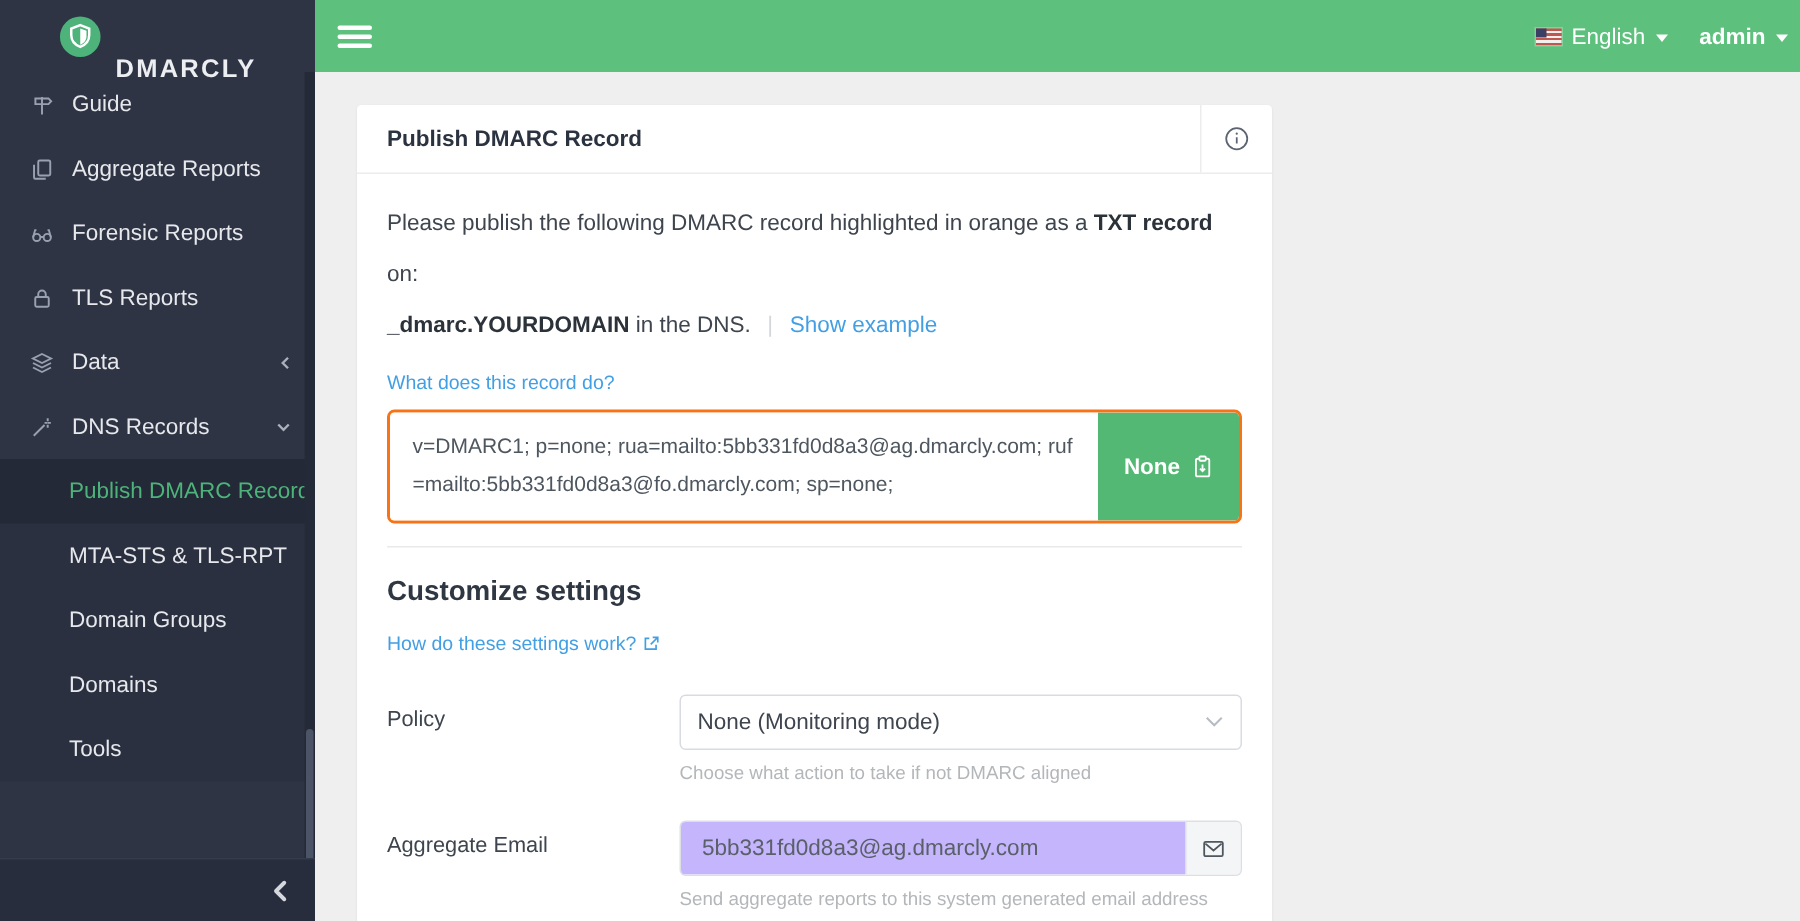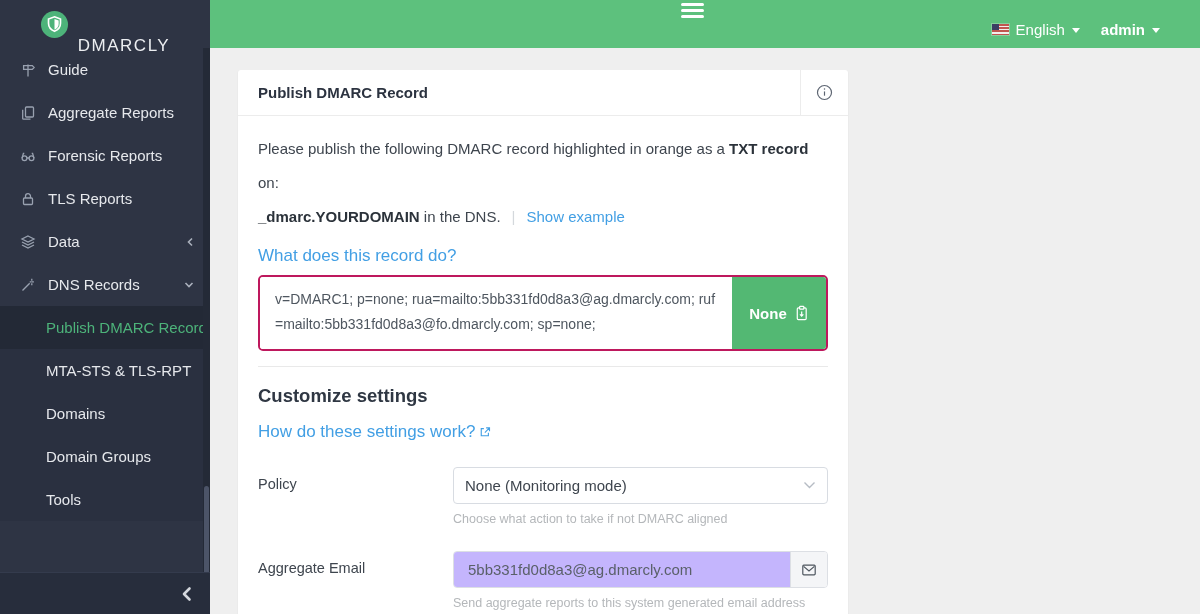--- a/index.html
+++ b/index.html
@@ -3,34 +3,34 @@
 <meta charset="utf-8">
 <style>
   * { margin:0; padding:0; box-sizing:border-box; }
   html,body { width:1200px; height:614px; overflow:hidden; font-family:"Liberation Sans", sans-serif; background:#efefef; }
   .app { display:flex; width:1200px; height:614px; }
 
   
   .sidebar { position:relative; width:210px; flex-shrink:0; background:#2e3444; color:#e6e8ec; }
   .logo-bar { height:48px; display:flex; align-items:center; justify-content:center; gap:9px; background:#2e3444; }
   .logo-badge { width:29px; height:29px; }
-  .logo-text { font-size:17px; font-weight:normal; letter-spacing:1.5px; color:#eceef1;margin-top:44px; }
+  .logo-text { font-size:17px; font-weight:bold; letter-spacing:1.5px; color:#eceef1;margin-top:44px; }
   .menu-row { height:43px; display:flex; align-items:center; padding:0 16px 0 20px; gap:12px; font-size:15px; cursor:pointer; }
   .menu-row .mi { color:#99a1b0; display:flex; }
   .menu-row .chev { margin-left:auto; color:#aab0bc; display:flex; }
   .submenu { background:#2a3040; }
   .submenu-row { height:43px; display:flex; align-items:center; padding-left:46px; font-size:15px; cursor:pointer; color:#e6e8ec; }
   .submenu-row.active { background:#232936; color:#4db37a; }
   .side-scrollbar { position:absolute; top:48px; right:0; width:7px; bottom:0; background:#242a37; }
   .side-thumb { position:absolute; left:1px; width:5px; top:438px; height:120px; border-radius:3px; background:#4c5468; }
   .sidebar-footer { position:absolute; left:0; right:0; bottom:0; height:42px; background:#272d3c; border-top:1px solid #343b4d; display:flex; align-items:center; justify-content:flex-end; padding-right:18px; cursor:pointer; color:#d4d7dd; }
 
   
   .main-col { flex:1; display:flex; flex-direction:column; }
-  .topbar { height:48px; background:#5dc17d; display:flex; align-items:center; padding:0 40px 0 15px; flex-shrink:0;flex-direction:column; }
+  .topbar { height:48px; background:#5dc17d; display:flex; align-items:center; padding:0 8px 0 15px; flex-shrink:0; }
   .hamburger { width:23px; cursor:pointer; }
   .hamburger span { display:block; height:3px; background:#fff; border-radius:2px; margin:3px 0; }
   .topbar-right { margin-left:auto; display:flex; align-items:center; gap:7px; color:#fff; }
   .flag { width:17px; height:11px; position:relative; background:repeating-linear-gradient(#c0564f 0 1.6px, #f2f0ec 1.6px 3.2px); box-shadow:0 0 0 1px rgba(255,255,255,.25); }
   .flag::after { content:''; position:absolute; left:0; top:0; width:7px; height:6px; background:#3b3f63; }
   .lang-label { font-size:15px; }
   .user-label { font-size:15px; font-weight:bold; margin-left:14px; }
   .caret { width:0; height:0; border-left:4px solid transparent; border-right:4px solid transparent; border-top:5px solid #fff; margin-top:2px; }
   .lang-group, .user-group { display:flex; align-items:center; gap:7px; cursor:pointer; }
 
@@ -39,23 +39,23 @@
   .card { width:610px; background:#fff; border-radius:3px; box-shadow:0 1px 2px rgba(0,0,0,.07); }
   .card-header { height:46px; display:flex; border-bottom:1px solid #ececec; }
   .card-title { flex:1; display:flex; align-items:center; padding-left:20px; font-size:15px; font-weight:bold; color:#2c3340; }
   .info-cell { width:48px; border-left:1px solid #ececec; display:flex; align-items:center; justify-content:center; color:#5c6471; cursor:pointer; }
   .card-body { padding:16px 20px 30px; }
 
   .intro { font-size:15px; line-height:34px; color:#3e454e; margin-bottom:12px; }
   .intro b { color:#2b323a; }
   .vsep { color:#d4d8dc; margin:0 11px; }
   a.link { color:#429fe4; text-decoration:none; cursor:pointer; }
-  .small-link { font-size:17px; display:inline-flex; align-items:center; gap:4px; }
-
-  .record-box { display:flex; border:2px solid #be185d; border-radius:5px; overflow:hidden; margin:9px 0 15px; }
+  .small-link { font-size:13px; display:inline-flex; align-items:center; gap:4px; }
+
+  .record-box { display:flex; border:2px solid #f97316; border-radius:5px; overflow:hidden; margin:9px 0 15px; }
   .record-text { flex:1; padding:10px 15px 12px; font-size:14px; line-height:25px; color:#4e565f; background:#fff; word-break:break-all; }
   .copy-btn { width:94px; background:#53b873; color:#fff; font-weight:bold; font-size:15px; border:none; display:flex; align-items:center; justify-content:center; gap:7px; cursor:pointer; font-family:inherit; }
 
   .check-row { display:flex; align-items:center; margin:2px 0 20px; }
   .check-text { font-size:15px; color:#3e454e; }
   .check-btn { margin-left:auto; border:1px solid #5cbc78; color:#5cbc78; background:#fff; border-radius:4px; font-size:12px; padding:8px 14px; cursor:pointer; font-family:inherit; }
 
   .divider { border:none; border-top:1px solid #e9e9e9; margin:0 0 18px; }
   .settings-heading { font-size:18.5px; font-weight:600; color:#2f3743; margin-bottom:15px; }
 
@@ -152,24 +152,24 @@
       </div>
 
       <div class="submenu">
         <div class="submenu-row active">
           <span>Publish DMARC Record</span>
         </div>
         <div class="submenu-row">
           <span>MTA-STS &amp; TLS-RPT</span>
         </div>
         <div class="submenu-row">
+          <span>Domain Groups</span>
+        </div>
+        <div class="submenu-row">
           <span>Domains</span>
-        </div>
-        <div class="submenu-row">
-          <span>Domain Groups</span>
         </div>
         <div class="submenu-row">
           <span>Tools</span>
         </div>
       </div>
     </nav>
 
     <div class="side-scrollbar">
       <div class="side-thumb"></div>
     </div>

